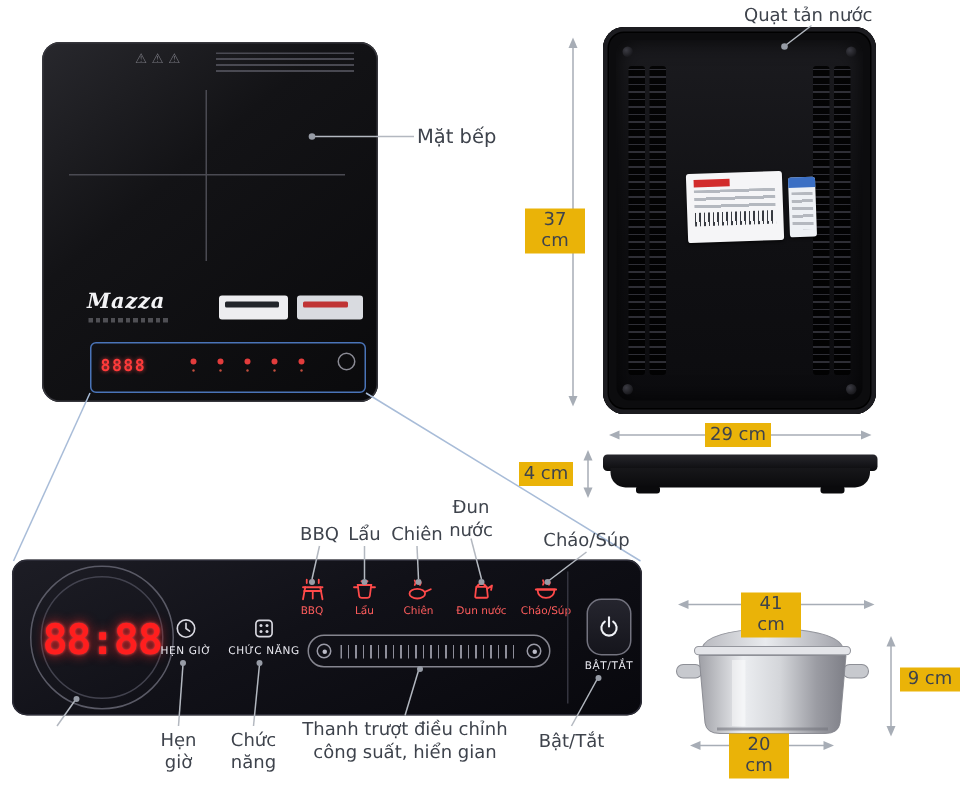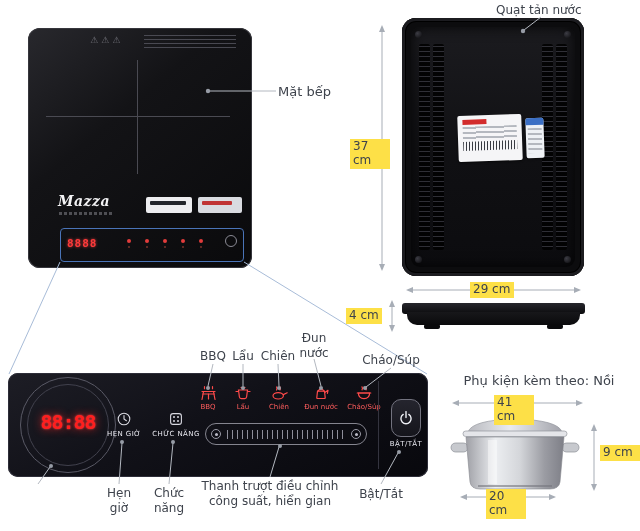--- a/index.html
+++ b/index.html
@@ -1,20 +1,20 @@
 <!DOCTYPE html>
 <html><head>
 <meta charset="utf-8">
 <style>
 *{margin:0;padding:0;box-sizing:border-box}
 body{background:#fff}
 .canvas{position:relative;width:640px;height:531px;background:#fff;font-family:"DejaVu Sans","Liberation Sans",sans-serif;overflow:hidden}
 .a{position:absolute}
 .lbl{position:absolute;z-index:6;color:#3e434c;font-size:12px;line-height:1.25;text-align:center}
-.dim{position:absolute;z-index:6;color:#3e434c;font-size:12px;line-height:1.15;background:#fde047;padding:1px 3px}
+.dim{position:absolute;z-index:6;color:#3e434c;font-size:12px;line-height:1.15;text-align:center;background:#eab308;padding:1px 3px}
 .overlay{position:absolute;left:0;top:0;z-index:5;pointer-events:none}
 
 .front{left:28px;top:28px;width:224px;height:240px;border-radius:12px;background:linear-gradient(140deg,#28282d 0%,#131316 38%,#0a0a0c 100%);box-shadow:inset 0 0 0 1px #36363c;z-index:1}
 .warn{color:#74747c;font-size:9px;letter-spacing:3px}
 .spec{width:92px;height:15px;background:repeating-linear-gradient(180deg,#565660 0 1px,transparent 1px 4px);opacity:.8}
 .xh{height:1px;background:#4a4a52}
 .xv{width:1px;background:#4a4a52}
 .brand{font-family:"DejaVu Serif",serif;font-style:italic;font-weight:bold;font-size:14px;color:#f3f3f5;letter-spacing:.5px}
 .bsub{height:3px;background:repeating-linear-gradient(90deg,#9a9aa2 0 3px,transparent 3px 5px);opacity:.45}
 .stick{border-radius:2px}
@@ -37,21 +37,21 @@
 .stside .blue{height:7px;background:#3b6fc4;border-radius:2px 2px 0 0}
 .stside .lines{margin:3px 2px;height:25px;background:repeating-linear-gradient(180deg,#b4b8bf 0 2px,transparent 2px 5px)}
 
 .side{left:402px;top:303px;width:183px;height:29px;z-index:1}
 .stop{left:0;top:0;width:183px;height:11px;background:linear-gradient(180deg,#26262c,#0b0b0d);border-radius:3px}
 .sbody{left:5px;top:9px;width:173px;height:13px;background:linear-gradient(180deg,#17171a,#0a0a0c);border-radius:0 0 10px 10px}
 .sfoot{top:21px;width:16px;height:5px;background:#0a0a0c;border-radius:2px}
 
 .panel{left:8px;top:373px;width:420px;height:104px;border-radius:10px;background:linear-gradient(155deg,#1d1d25 0%,#111118 45%,#08080d 100%);box-shadow:inset 0 0 0 1px #2d2d38;z-index:2;overflow:hidden}
 .ring{border:1px solid #5a5a66;border-radius:50%}
-.digits{font-family:"DejaVu Sans Mono",monospace;font-weight:bold;font-size:20px;color:#ff1e1e;text-shadow:0 0 8px rgba(255,40,40,.85),0 0 2px rgba(255,90,90,.9);letter-spacing:-1px;text-align:center}
+.digits{font-family:"DejaVu Sans Mono",monospace;font-weight:bold;font-size:28px;color:#ff1e1e;text-shadow:0 0 8px rgba(255,40,40,.85),0 0 2px rgba(255,90,90,.9);letter-spacing:-1px;text-align:center}
 .ctrl{text-align:center;color:#e8e8ee}
 .ctrl svg{display:block;margin:0 auto}
 .clabel{font-size:7px;letter-spacing:.4px;margin-top:3px;color:#e9e9f0;white-space:nowrap}
 .mode{width:44px;text-align:center}
 .mode svg{display:block;margin:0 auto}
 .mlabel{font-size:7px;color:#ff5d5d;margin-top:2px;white-space:nowrap}
 .slider{width:162px;height:22px;border:1px solid #85858f;border-radius:12px;display:flex;align-items:center;padding:0 5px}
 .knob{width:10px;height:10px;border:1px solid #9a9aa6;border-radius:50%;position:relative;flex:0 0 auto}
 .knob::after{content:"";position:absolute;left:2.6px;top:2.6px;width:3px;height:3px;border-radius:50%;background:#bcbcc8}
 .ticks{flex:1;height:9px;margin:0 6px;background:repeating-linear-gradient(90deg,#8e8e9a 0 1px,transparent 1px 5px)}
@@ -325,18 +325,17 @@
   <div class="lbl" style="left:228px;top:349px;width:30px">Lẩu</div>
   <div class="lbl" style="left:258px;top:349px;width:40px">Chiên</div>
   <div class="lbl" style="left:294px;top:331px;width:40px">Đun nước</div>
   <div class="lbl" style="left:360px;top:353px;width:62px">Cháo/Súp</div>
 
   <div class="lbl" style="left:99px;top:486px;width:40px">Hẹn giờ</div>
   <div class="lbl" style="left:146px;top:486px;width:46px">Chức năng</div>
   <div class="lbl" style="left:200px;top:479px;width:140px">Thanh trượt điều chỉnh công suất, hiển gian</div>
   <div class="lbl" style="left:355px;top:487px;width:52px">Bật/Tắt</div>
 
-  <div class="lbl" style="left:448px;top:373px;width:182px;font-size:13px">Phụ kiện kèm theo: Nồi</div>
   <div class="dim" style="left:494px;top:395px;width:40px">41 cm</div>
   <div class="dim" style="left:600px;top:445px;width:40px">9 cm</div>
   <div class="dim" style="left:486px;top:489px;width:40px">20 cm</div>
 
 </div>
 
 </body></html>

